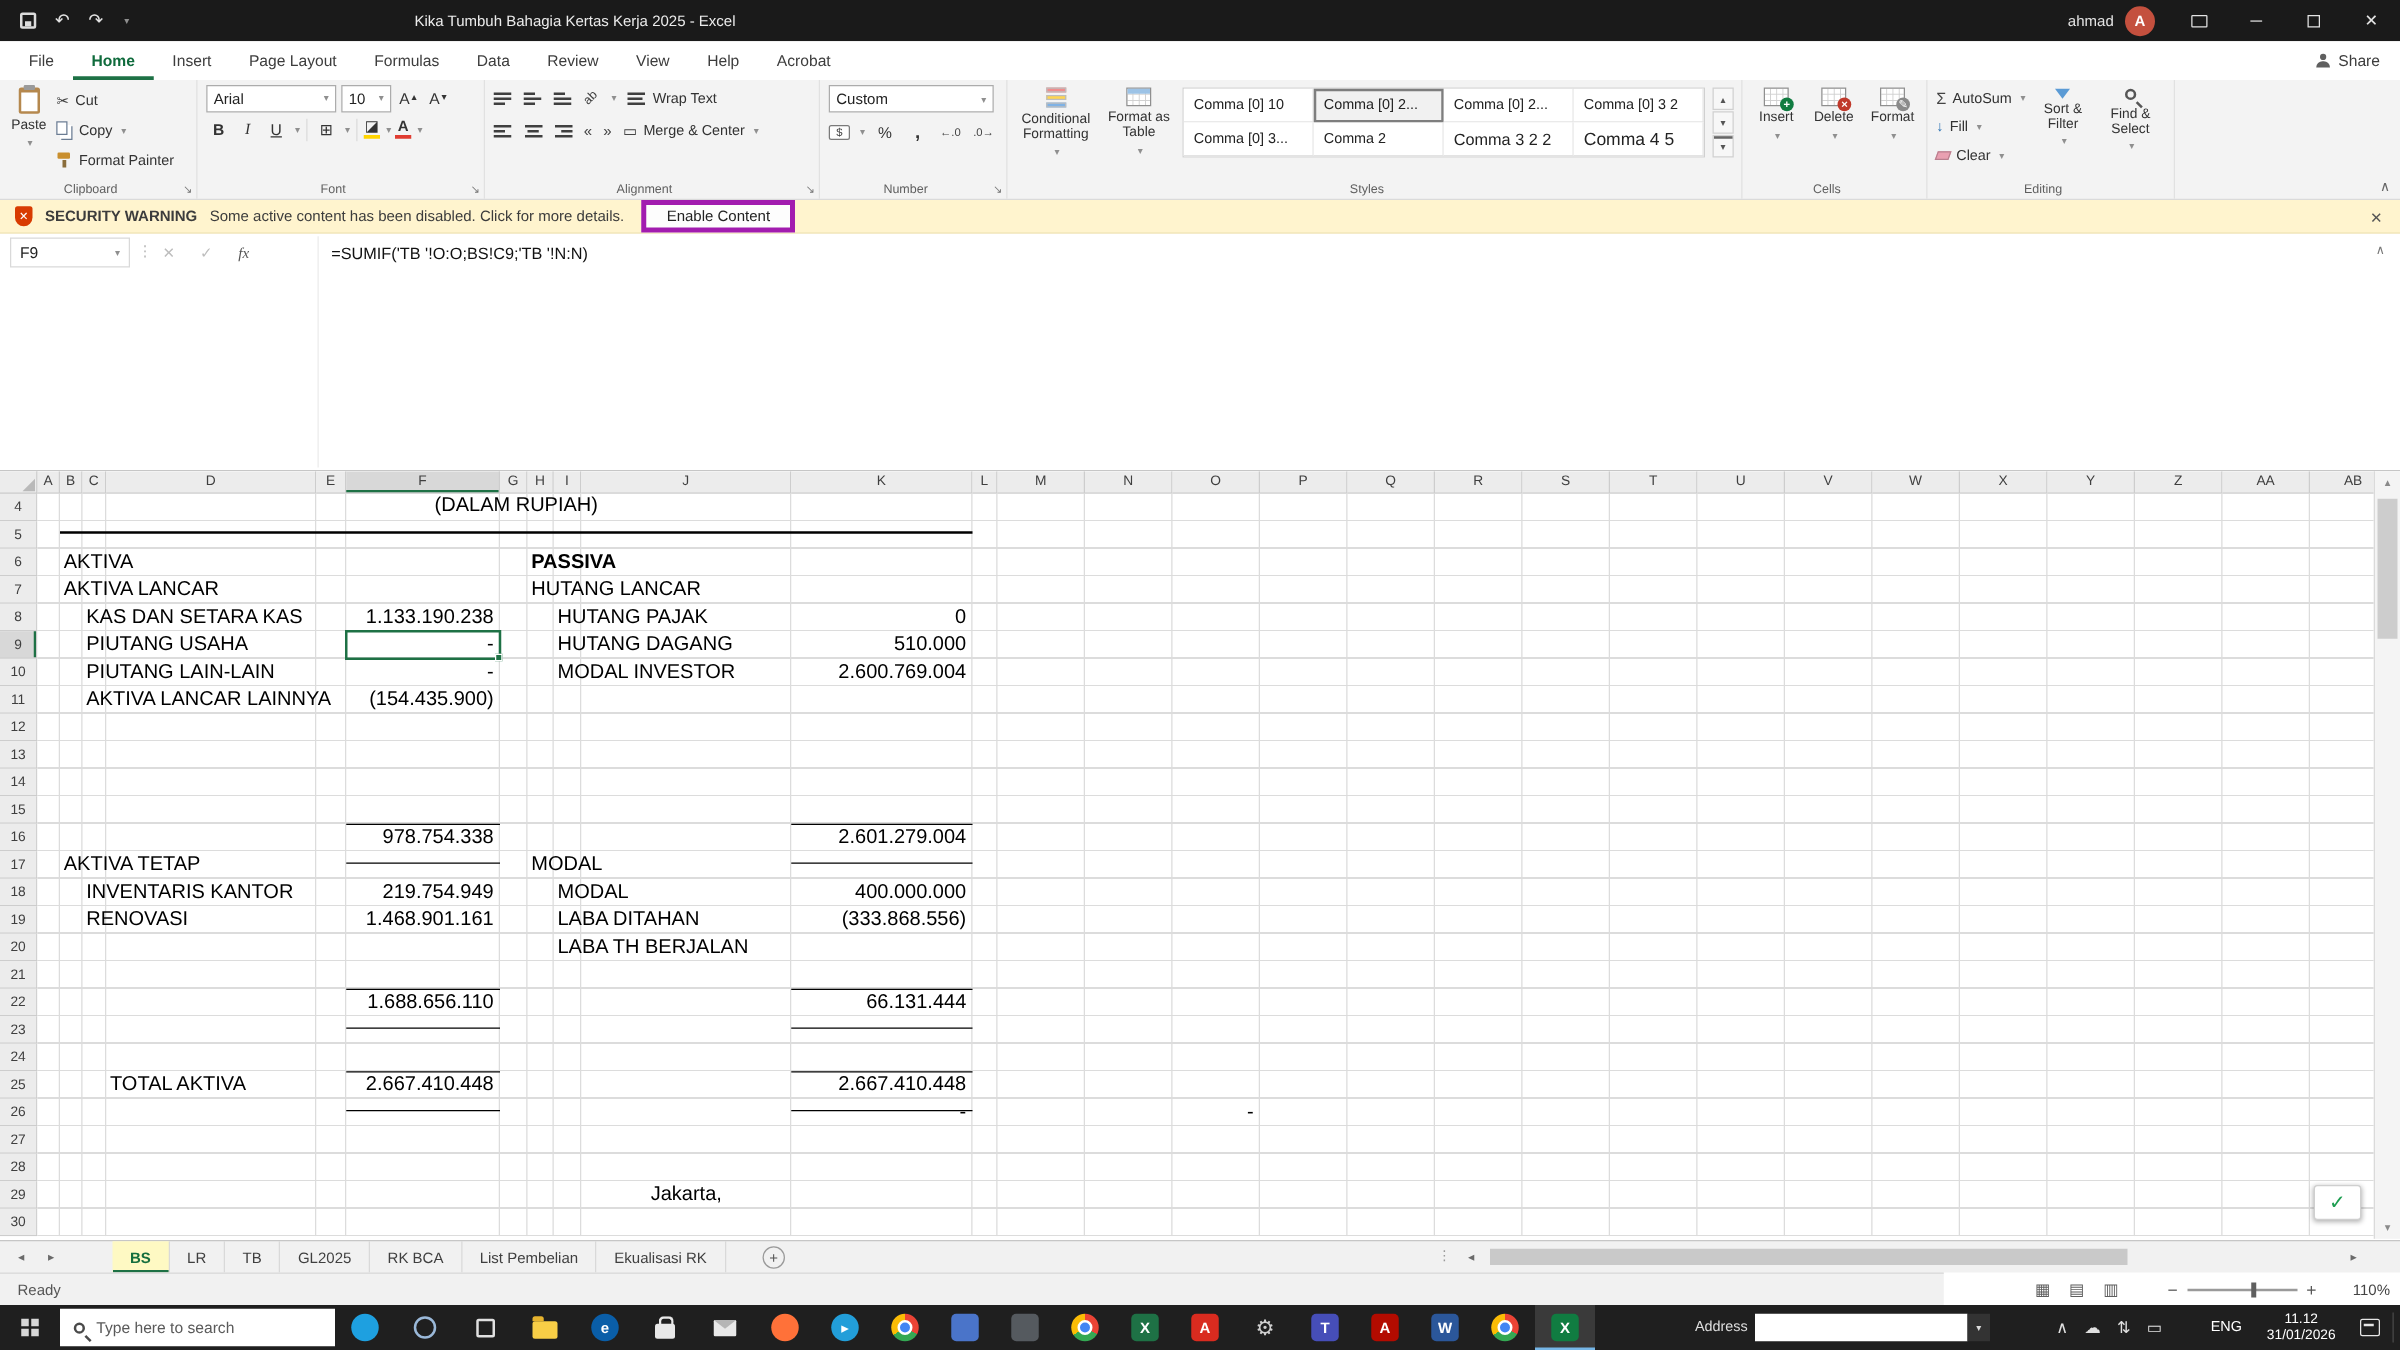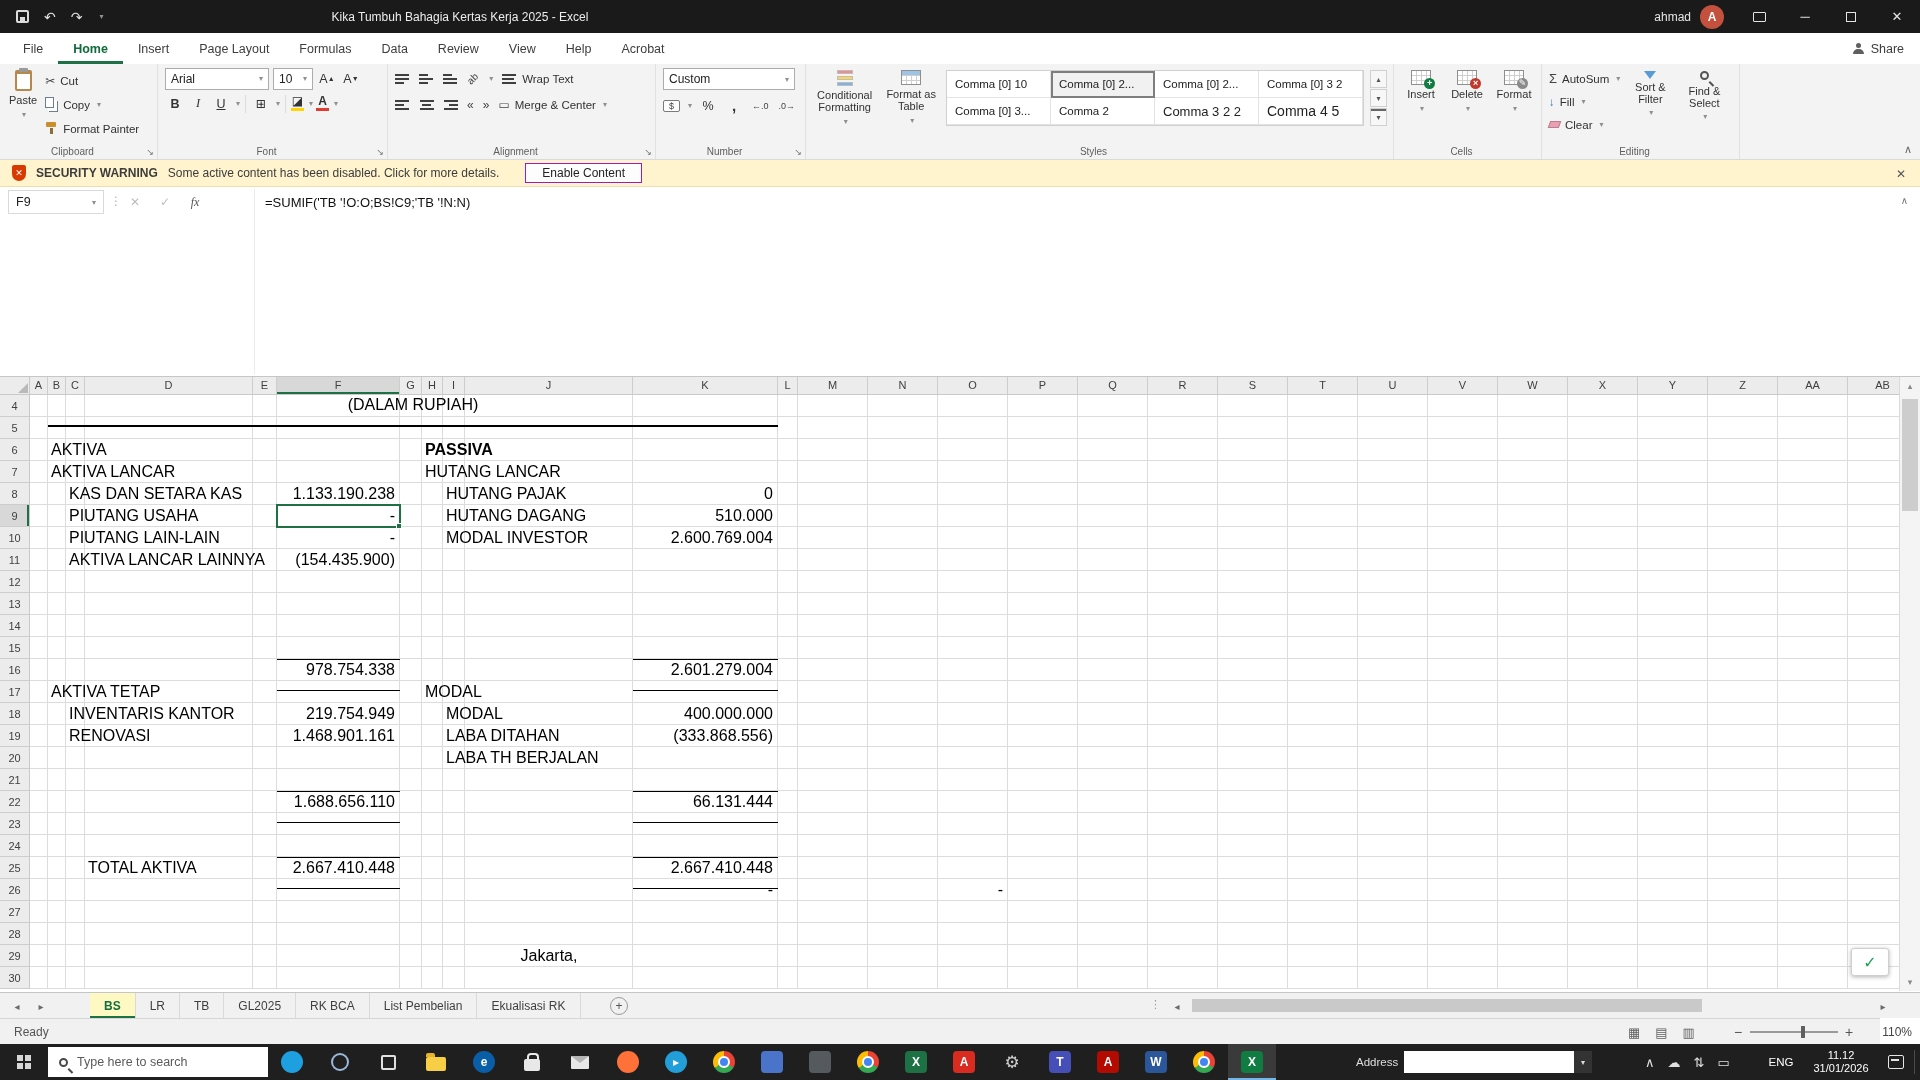--- a/index.html
+++ b/index.html
@@ -77,21 +77,21 @@
 .sg-item{border-right:1px solid #e3e3e3;border-bottom:1px solid #e3e3e3;display:flex;align-items:center;padding:0 8px;font-size:11.5px;color:#222;background:#fff;white-space:nowrap;overflow:hidden}
 .sg-item.selected{outline:2px solid #7e7e7e;outline-offset:-2px;background:#f1f1f1}
 .sg-item:nth-child(7){font-size:13px}.sg-item:nth-child(8){font-size:14px}
 .galarrows{display:flex;flex-direction:column;gap:1px;margin-top:2px}
 .galarrows span{width:17px;height:18px;border:1px solid #d0d0d0;background:#f7f7f7;display:flex;align-items:center;justify-content:center;font-size:8px;color:#555}
 .galarrows .morebtn{box-shadow:inset 0 3px 0 -1px #666}
 #ribcollapse{position:absolute;right:8px;bottom:3px;color:#666;font-size:11px}
 
 #warnbar{position:absolute;left:0;top:160px;width:1920px;height:27px;background:#fff4ce;border-bottom:1px solid #ecdfae;display:flex;align-items:center;padding-left:12px;font-size:12px;color:#3c3c3c}
 .shield{width:14px;height:16px;background:#d83b01;border-radius:2px 2px 7px 7px;display:inline-flex;align-items:center;justify-content:center;color:#fff;font-size:9px;font-weight:bold;margin-right:10px}
-#warnbtn{margin-left:26px;background:#fdfdfd;border:1px solid #a21caf;padding:2px 16px;font-size:12px;color:#222}
+#warnbtn{margin-left:14px;background:#fdfdfd;border:4px solid #a21caf;padding:2px 16px;font-size:12px;color:#222}
 #warnclose{position:absolute;right:14px;top:0;height:27px;display:flex;align-items:center;color:#555;font-size:12px}
 
 #fxbar{position:absolute;left:0;top:187px;width:1920px;height:190px;background:#fff;border-bottom:1px solid #c6c6c6}
 .namebox{position:absolute;left:8px;top:3px;width:96px;height:24px;border:1px solid #d9d9d9;display:flex;align-items:center;justify-content:space-between;padding:0 7px;font-size:12.5px;color:#222}
 #fxdots{position:absolute;left:110px;top:7px;color:#b9b9b9;font-size:12px}
 .fxbtn{position:absolute;top:3px;width:26px;height:24px;display:flex;align-items:center;justify-content:center;font-size:12px}
 #fxsep{position:absolute;left:254px;top:2px;bottom:2px;width:1px;background:#ececec}
 #fxtext{position:absolute;left:265px;top:3px;height:24px;display:flex;align-items:center;font-size:13px;color:#111;white-space:pre}
 #fxcollapse{position:absolute;right:12px;top:8px;color:#777;font-size:10px}
 
@@ -123,21 +123,21 @@
 .snav{position:absolute;top:0;height:26px;width:22px;display:flex;align-items:center;justify-content:center;color:#6a6a6a;font-size:10px}
 #stabs{position:absolute;left:90px;top:0;height:25px;display:flex}
 .stab{padding:0 14px;display:flex;align-items:center;border-right:1px solid #d9d9d9;height:25px;white-space:nowrap}
 .stab.active{background:#fef9c3;color:#156e3e;font-weight:bold;box-shadow:inset 0 -2px 0 #1e7145}
 #addsheet{position:absolute;left:610px;top:4px;width:18px;height:18px;border-radius:50%;border:1px solid #9a9a9a;display:flex;align-items:center;justify-content:center;color:#555;font-size:12px;line-height:1}
 #hdots{position:absolute;left:1150px;top:5px;color:#999;font-size:11px}
 #hsl{position:absolute;left:1167px;top:0;height:26px;width:20px;display:flex;align-items:center;justify-content:center;color:#6a6a6a;font-size:10px}
 #hthumb{position:absolute;left:1192px;top:6px;width:510px;height:13px;background:#c9c9c9}
 #hsr{position:absolute;left:1873px;top:0;height:26px;width:20px;display:flex;align-items:center;justify-content:center;color:#6a6a6a;font-size:10px}
 
-#statusbar{position:absolute;left:0;top:1018px;width:1880px;height:26px;background:#f1f1f1;border-top:1px solid #d6d6d6;font-size:12px;color:#555}
+#statusbar{position:absolute;left:0;top:1018px;width:1555px;height:26px;background:#f1f1f1;border-top:1px solid #d6d6d6;font-size:12px;color:#555}
 #ready{position:absolute;left:14px;top:0;height:26px;display:flex;align-items:center}
 #views{position:absolute;left:1628px;top:0;height:26px;display:flex;gap:15px;align-items:center;color:#5f5f5f;font-size:13px}
 #zoomout{position:absolute;left:1734px;top:0;height:26px;display:flex;align-items:center;font-size:14px;color:#555}
 #ztrack{position:absolute;left:1750px;top:12px;width:88px;height:2px;background:#9a9a9a}
 #zthumb{position:absolute;left:1801px;top:7px;width:4px;height:12px;background:#5f5f5f}
 #zoomin{position:absolute;left:1845px;top:0;height:26px;display:flex;align-items:center;font-size:14px;color:#555}
 #zoomlabel{position:absolute;left:1866px;top:0;height:26px;width:46px;display:flex;align-items:center;justify-content:flex-end;color:#444}
 
 #taskbar{position:absolute;left:0;top:1044px;width:1920px;height:36px;background:#1f1f1f;color:#e6e6e6}
 #startbtn{position:absolute;left:0;top:0;width:48px;height:36px;display:flex;align-items:center;justify-content:center}

